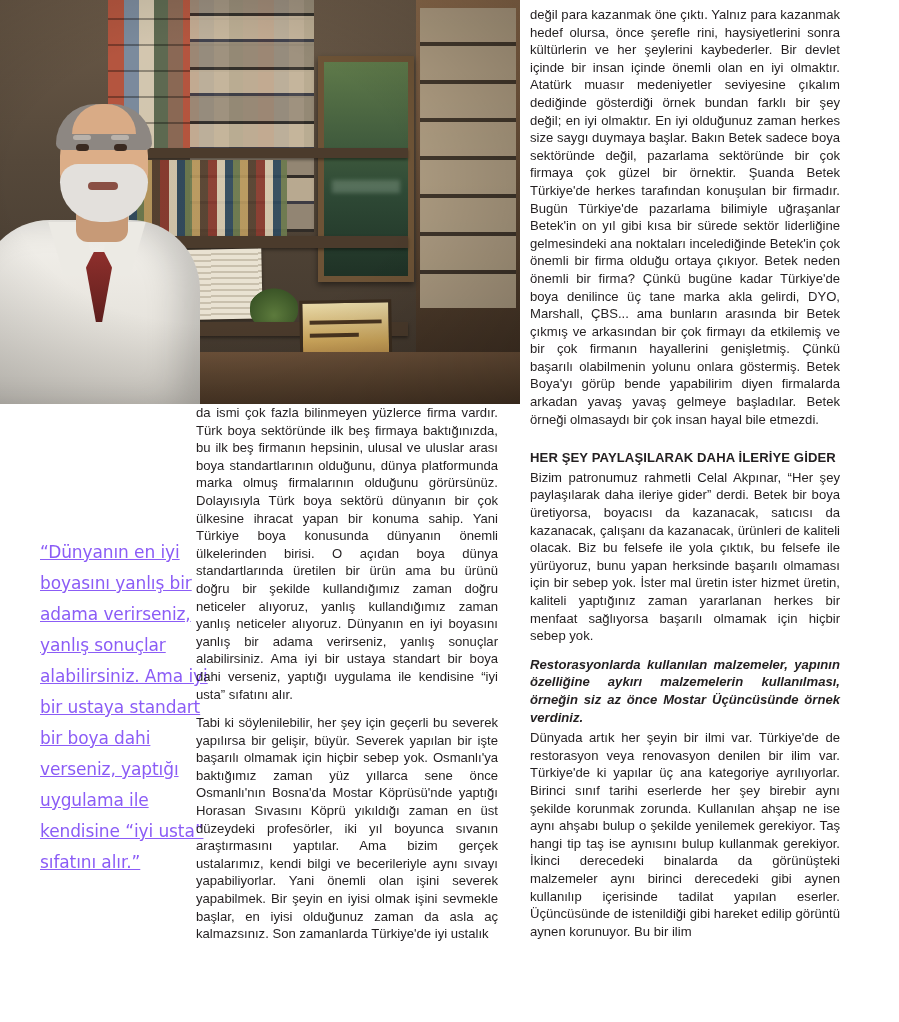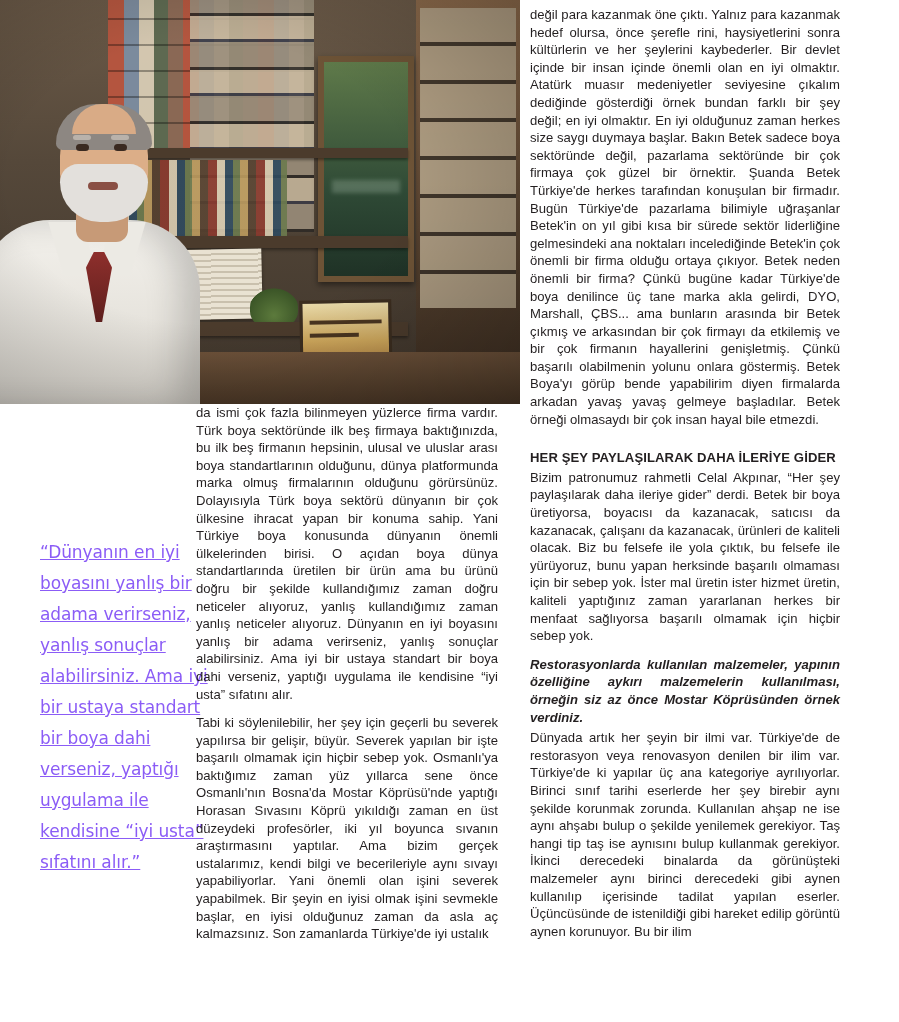--- a/index.html
+++ b/index.html
@@ -383,18 +383,18 @@
       <p class="body-p tight">Tabi ki söylenilebilir, her şey için geçerli bu severek yapılırsa bir gelişir, büyür. Severek yapılan bir işte başarılı olmamak için hiçbir sebep yok. Osmanlı'ya baktığımız zaman yüz yıllarca sene önce Osmanlı'nın Bosna'da Mostar Köprüsü'nde yaptığı Horasan Sıvasını Köprü yıkıldığı zaman en üst düzeydeki profesörler, iki yıl boyunca sıvanın araştırmasını yaptılar. Ama bizim gerçek ustalarımız, kendi bilgi ve becerileriyle aynı sıvayı yapabiliyorlar. Yani önemli olan işini severek yapabilmek. Bir şeyin en iyisi olmak işini sevmekle başlar, en iyisi olduğunuz zaman da asla aç kalmazsınız. Son zamanlarda Türkiye'de iyi ustalık</p>
     </div>
 
   </div>
 
   <div class="right-col">
     <div class="right-text">
       <p class="body-p">değil para kazanmak öne çıktı. Yalnız para kazanmak hedef olursa, önce şerefle rini, haysiyetlerini sonra kültürlerin ve her şeylerini kaybederler. Bir devlet içinde bir insan içinde önemli olan en iyi olmaktır. Atatürk muasır medeniyetler seviyesine çıkalım dediğinde gösterdiği örnek bundan farklı bir şey değil; en iyi olmaktır. En iyi olduğunuz zaman herkes size saygı duymaya başlar. Bakın Betek sadece boya sektöründe değil, pazarlama sektöründe bir çok firmaya çok güzel bir örnektir. Şuanda Betek Türkiye'de herkes tarafından konuşulan bir firmadır. Bugün Türkiye'de pazarlama bilimiyle uğraşanlar Betek'in on yıl gibi kısa bir sürede sektör liderliğine gelmesindeki ana noktaları incelediğinde Betek'in çok önemli bir firma olduğu ortaya çıkıyor. Betek neden önemli bir firma? Çünkü bugüne kadar Türkiye'de boya denilince üç tane marka akla gelirdi, DYO, Marshall, ÇBS... ama bunların arasında bir Betek çıkmış ve arkasından bir çok firmayı da etkilemiş ve bir çok firmanın hayallerini genişletmiş. Çünkü başarılı olabilmenin yolunu onlara göstermiş. Betek Boya'yı görüp bende yapabilirim diyen firmalarda arkadan yavaş yavaş gelmeye başladılar. Betek örneği olmasaydı bir çok insan hayal bile etmezdi.</p>
       <h3 class="subhead-caps">HER ŞEY PAYLAŞILARAK DAHA İLERİYE GİDER</h3>
       <p class="body-p">Bizim patronumuz rahmetli Celal Akpınar, “Her şey paylaşılarak daha ileriye gider” derdi. Betek bir boya üretiyorsa, boyacısı da kazanacak, satıcısı da kazanacak, çalışanı da kazanacak, ürünleri de kaliteli olacak. Biz bu felsefe ile yola çıktık, bu felsefe ile yürüyoruz, bunu yapan herksinde başarılı olmaması için bir sebep yok. İster mal üretin ister hizmet üretin, kaliteli yaptığınız zaman yararlanan herkes bir menfaat sağlıyorsa başarılı olmamak için hiçbir sebep yok.</p>
-      <p class="q-italic">Restorasyonlarda kullanılan malzemeler, yapının özelliğine aykırı malzemelerin kullanılması, örneğin siz az önce Mostar Köprüsünden örnek verdiniz.</p>
+      <p class="q-italic">Restorasyonlarda kullanılan malzemeler, yapının özelliğine aykırı malzemelerin kullanılması, örneğin siz az önce Mostar Üçüncüsünde örnek verdiniz.</p>
       <p class="body-p tight">Dünyada artık her şeyin bir ilmi var. Türkiye'de de restorasyon veya renovasyon denilen bir ilim var. Türkiye'de ki yapılar üç ana kategoriye ayrılıyorlar. Birinci sınıf tarihi eserlerde her şey birebir aynı şekilde korunmak zorunda. Kullanılan ahşap ne ise aynı ahşabı bulup o şekilde yenilemek gerekiyor. Taş hangi tip taş ise aynısını bulup kullanmak gerekiyor. İkinci derecedeki binalarda da görünüşteki malzemeler aynı birinci derecedeki gibi aynen kullanılıp içerisinde tadilat yapılan eserler. Üçüncüsünde de istenildiği gibi hareket edilip görüntü aynen korunuyor. Bu bir ilim</p>
     </div>
   </div>
 
 </div>
 
 </body></html>

